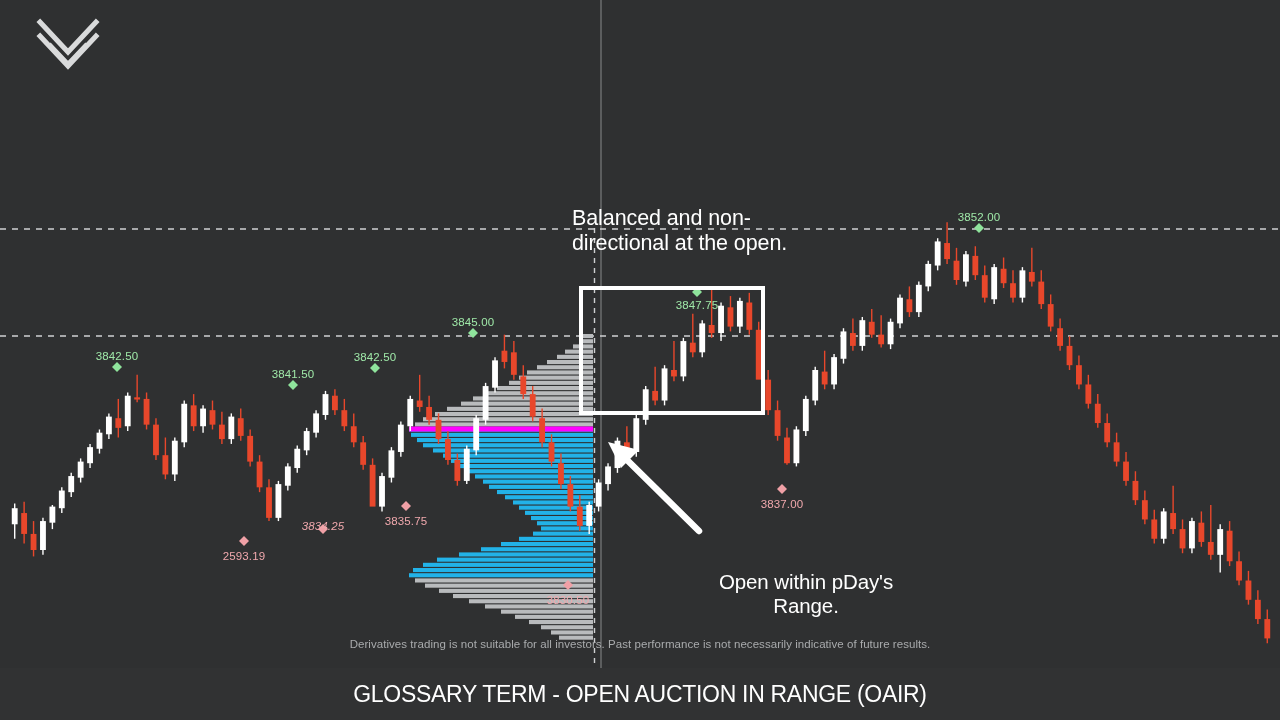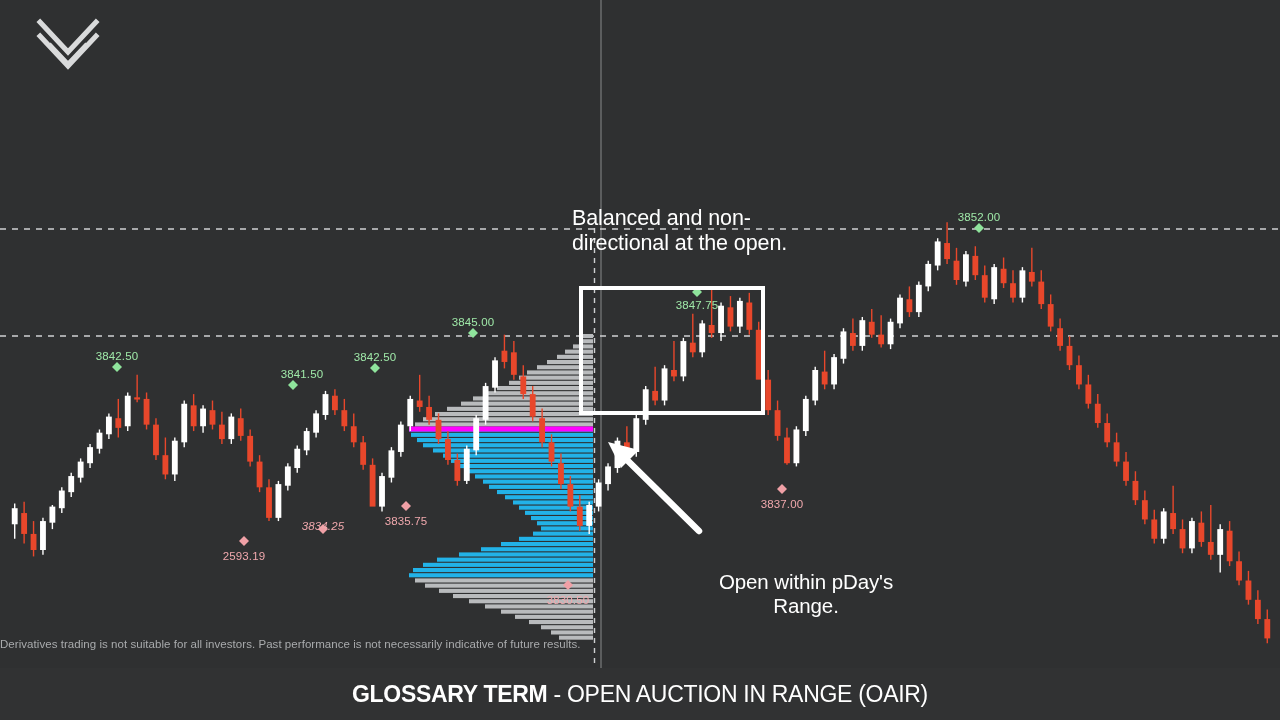--- a/index.html
+++ b/index.html
@@ -53,34 +53,34 @@
   .ptag {
     position: absolute; font-size: 11.5px; white-space: nowrap;
     transform: translateX(-50%); z-index: 25; letter-spacing: 0.1px;
   }
   .ptag.high { color: #9fe8a8; }
   .ptag.low  { color: #f0a8ad; }
 
   
   #disclaimer {
     position: absolute; left: 0; top: 638px; width: 1280px;
-    text-align: left; font-size: 11.5px; color: #a9abad;
+    text-align: center; font-size: 11.5px; color: #a9abad;
     letter-spacing: 0.05px; z-index: 20;
   }
 
   
   #banner {
     position: absolute; left: 0; top: 668px; width: 1280px; height: 52px;
     background: #313233; display: flex; align-items: center;
     justify-content: center; z-index: 50;
   }
   #banner-text {
     font-size: 23px; color: #ffffff; letter-spacing: -0.3px; white-space: nowrap;
   }
-  #banner-term { font-weight: 700; }
+  #banner-term { font-weight: 400; }
   #banner-rest { font-weight: 400; }
 </style>
 </head>
 <body>
 
 <div id="root">
 
   <div id="logo-area">
     <svg id="logo-mark" viewBox="0 0 64 62">
       <g fill="none" stroke="#d9dadb" stroke-width="5" stroke-linecap="square">
@@ -456,21 +456,21 @@
     <rect x="581" y="288" width="182" height="125" fill="none" stroke="#ffffff" stroke-width="4"></rect>
 
     <g>
       <line x1="699" y1="531" x2="622" y2="455" stroke="#ffffff" stroke-width="6.5" stroke-linecap="round"></line>
       <polygon points="608,442 639,450 621,468" fill="#ffffff"></polygon>
     </g>
   </svg>
 
   <div id="price-tags">
       <div class="ptag high" style="left: 117px; top: 350px;">3842.50</div>
-      <div class="ptag high" style="left: 293px; top: 368px; margin-left: 9px;">3841.50</div>
+      <div class="ptag high" style="left: 293px; top: 368px;">3841.50</div>
       <div class="ptag high" style="left: 375px; top: 351px;">3842.50</div>
       <div class="ptag high" style="left: 473px; top: 316px;">3845.00</div>
       <div class="ptag high" style="left: 697px; top: 275px; margin-top: 24px;">3847.75</div>
       <div class="ptag high" style="left: 979px; top: 211px;">3852.00</div>
       <div class="ptag low" style="left: 244px; top: 550px;">2593.19</div>
       <div class="ptag low" style="left: 323px; top: 520px; font-style: italic;">3834.25</div>
       <div class="ptag low" style="left: 406px; top: 515px;">3835.75</div>
       <div class="ptag low" style="left: 782px; top: 498px;">3837.00</div>
       <div class="ptag low" style="left: 568px; top: 594px;">3830.50</div>
     </div>

